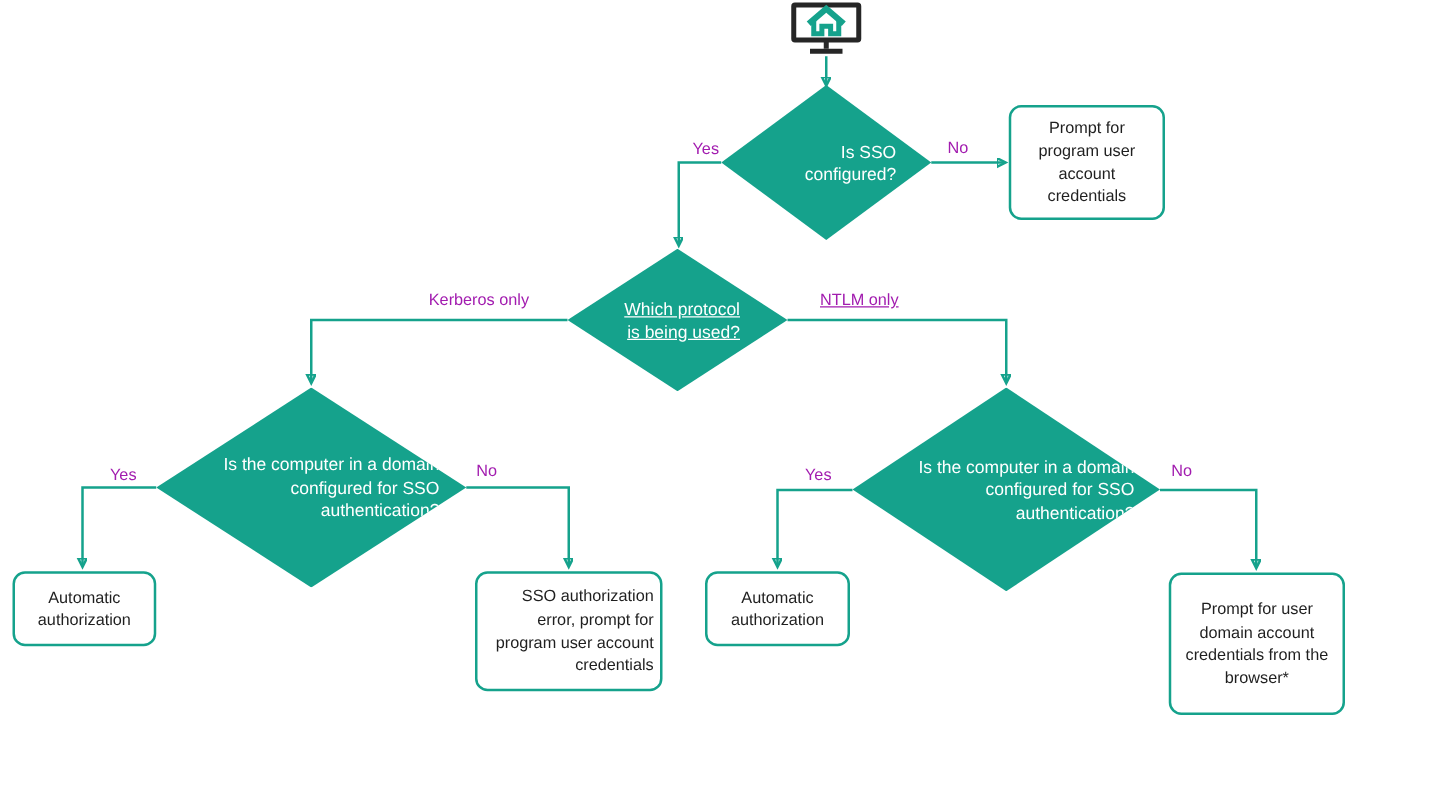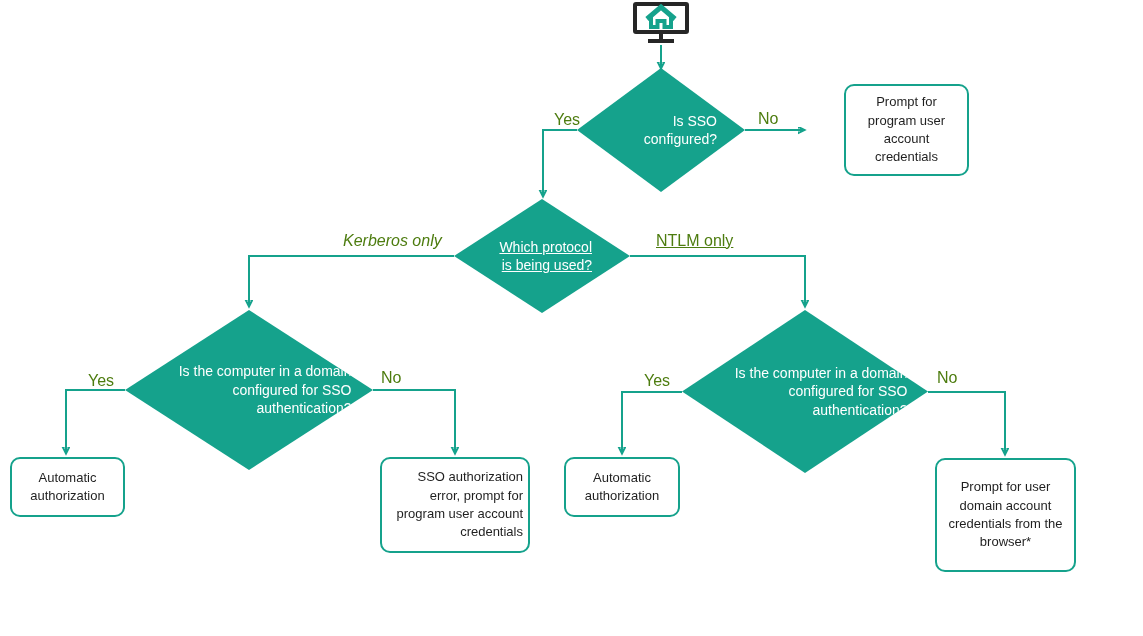--- a/index.html
+++ b/index.html
@@ -43,31 +43,31 @@
     display: flex;
     align-items: center;
     justify-content: center;
     text-align: center;
     color: #1f1f1f;
     font-size: 13px;
     line-height: 1.42;
   }
   .edge-label {
     position: absolute;
-    color: #4d7c0f;
-    font-size: 16px;
+    color: #a21caf;
+    font-size: 13px;
     text-align: center;
     white-space: nowrap;
   }
   .start-icon { position: absolute; left: 628px; top: 0; }
   
   .w-d1 { max-width: 112px; }
   .w-d2 { max-width: 100px; text-decoration: underline; }
   .w-d34 { max-width: 205px; }
-  .p-b1 { padding: 0 10px; margin-left: 37px; }
+  .p-b1 { padding: 0 10px; }
   .p-auto { padding: 0 8px; }
   .p-b3 { padding: 0 5px; }
   .p-b5 { padding: 0 5px; }
 </style>
 </head>
 <body>
 
 <div class="canvas">
 
   <svg class="edges" width="1143" height="636" viewBox="0 0 1143 636" xmlns="http://www.w3.org/2000/svg">
@@ -126,20 +126,20 @@
   <div class="box p-auto" style="left:564px; top:457px; width:116px; height:60px;">
     <span>Automatic authorization</span>
   </div>
 
   <div class="box p-b5" style="left:935px; top:458px; width:141px; height:114px;">
     <span>Prompt for user domain account credentials from the browser*</span>
   </div>
 
   <span class="edge-label" style="left:554px; top:111px;">Yes</span>
   <span class="edge-label" style="left:758px; top:110px;">No</span>
-  <span class="edge-label" style="left:343px; top:232px;font-style:italic;">Kerberos only</span>
+  <span class="edge-label" style="left:343px; top:232px;">Kerberos only</span>
   <span class="edge-label" style="left:656px; top:232px;text-decoration:underline;">NTLM only</span>
   <span class="edge-label" style="left:88px; top:372px;">Yes</span>
   <span class="edge-label" style="left:381px; top:369px;">No</span>
   <span class="edge-label" style="left:644px; top:372px;">Yes</span>
   <span class="edge-label" style="left:937px; top:369px;">No</span>
 
 </div>
 
 </body></html>

